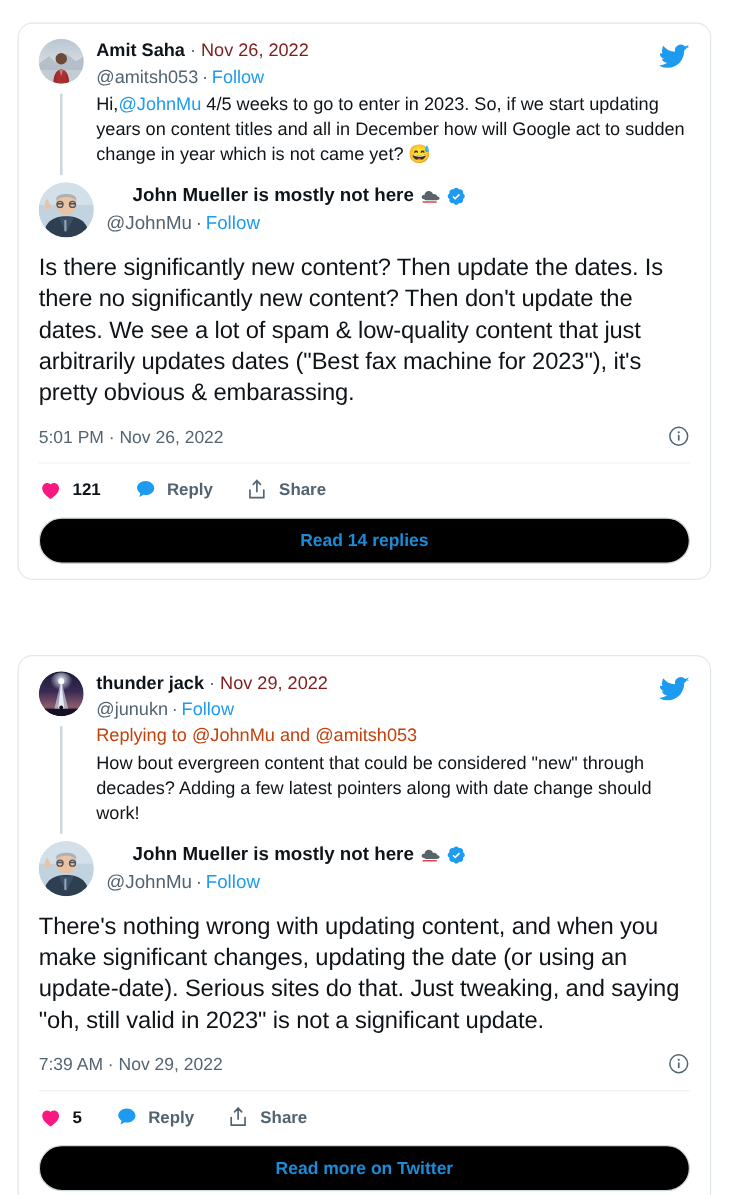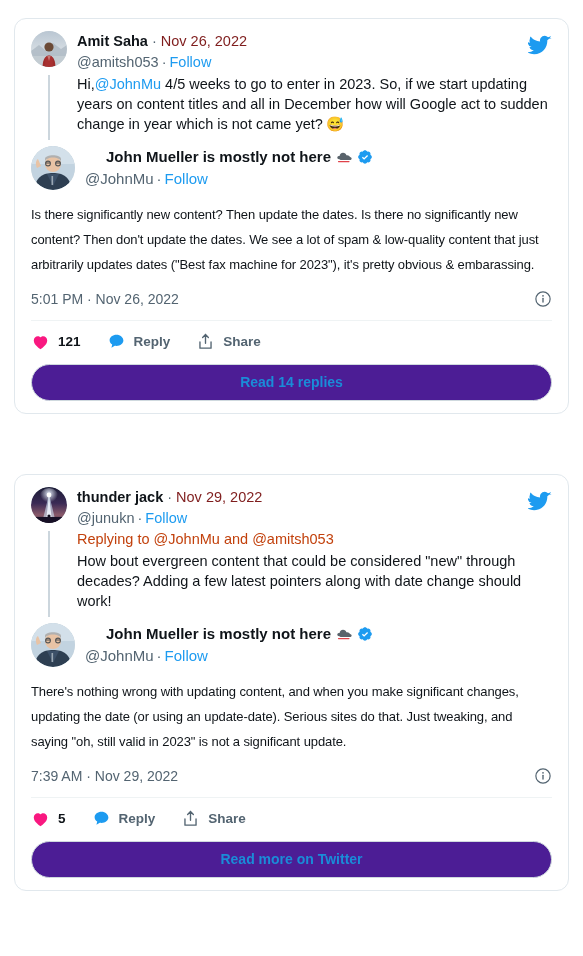--- a/index.html
+++ b/index.html
@@ -151,21 +151,21 @@
   }
   .verified-badge {
     display: inline-block;
     margin-left: 4px;
     width: 16px;
     height: 16px;
     vertical-align: middle;
   }
 
   .main-text {
-    font-size: 13px;
+    font-size: 19px;
     line-height: 25px;
     color: #0f1419;
     margin-top: 12px;
     letter-spacing: -0.1px;
     word-wrap: break-word;
   }
 
   .timestamp-row {
     display: flex;
     align-items: center;
@@ -215,21 +215,21 @@
 
   
   .read-btn {
     display: block;
     width: 100%;
     margin-top: 9px;
     padding: 9px 0 10px 0;
     text-align: center;
     border: 1px solid #cfd9de;
     border-radius: 9999px;
-    background: #4c1d95;
+    background: #000000;
     color: #1a8cd8;
     font-size: 14px;
     font-weight: bold;
     font-family: "Liberation Sans", sans-serif;
     cursor: pointer;
     box-sizing: border-box;
   }
 
   .bird {
     position: absolute;

